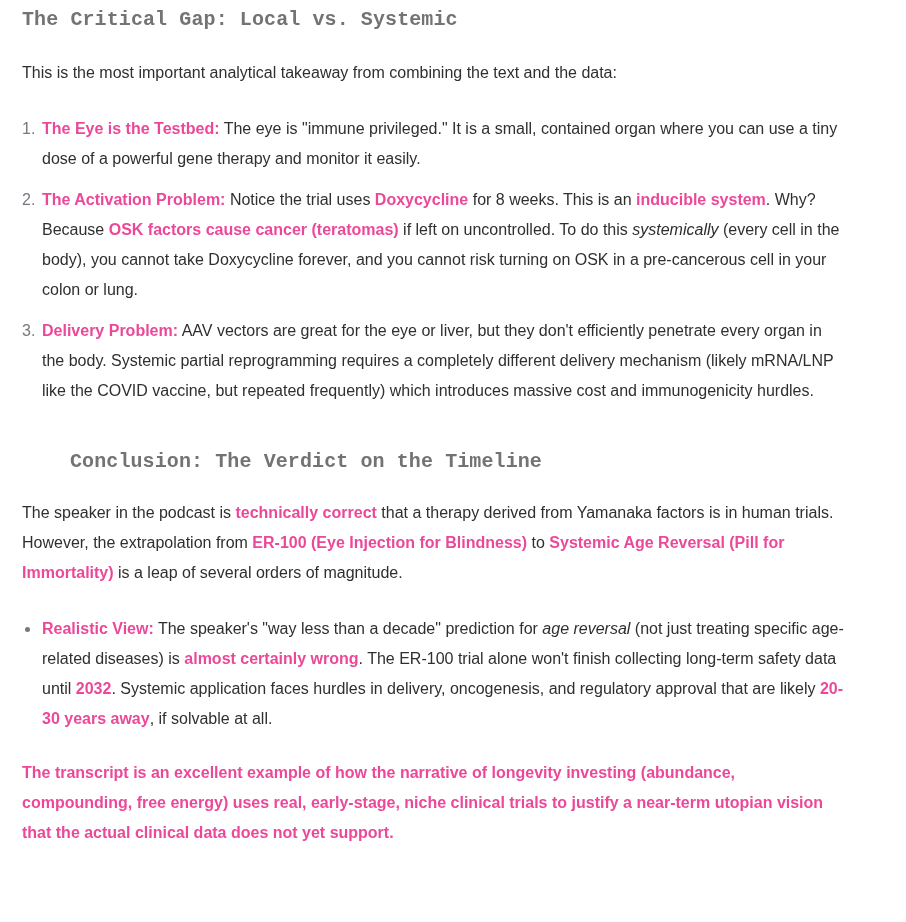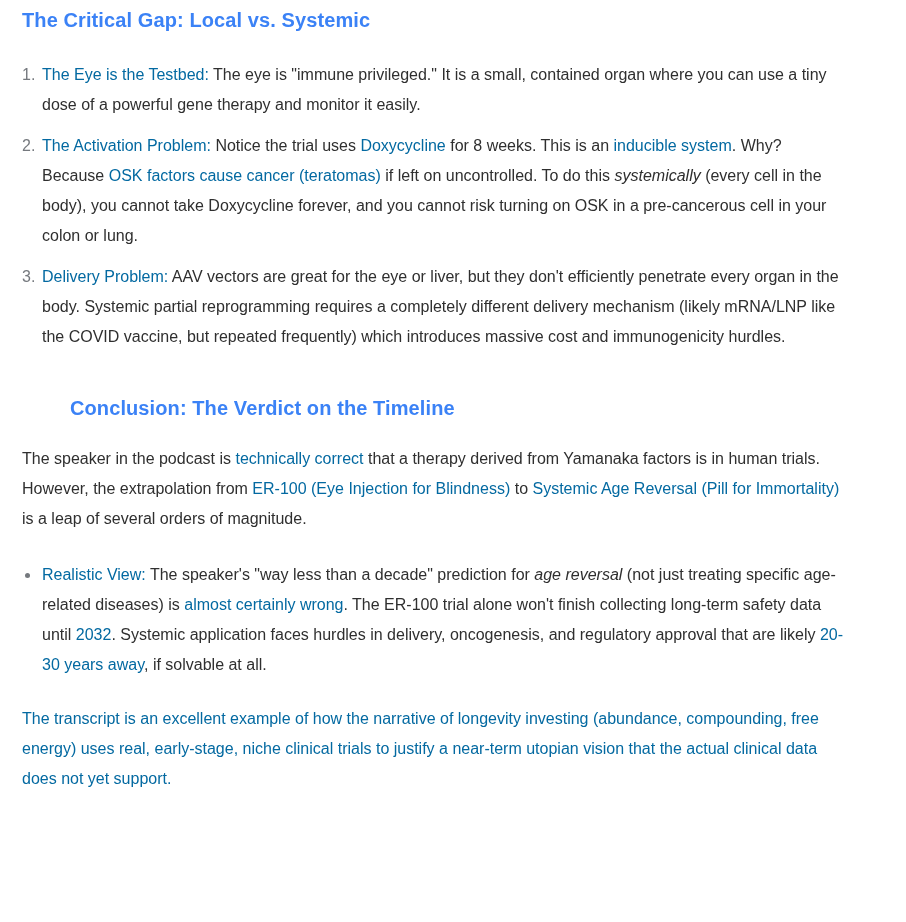--- a/index.html
+++ b/index.html
@@ -16,33 +16,34 @@
     line-height: 30px;
     color: #2f2f2f;
   }
   .content {
     padding: 6px 58px 20px 22px;
   }
   h3 {
     font-size: 20px;
     line-height: 28px;
     font-weight: 700;
-    color: #3b82f6;
+    color: #737373;
     margin: 0;
     letter-spacing: 0.1px;
+    font-family: Liberation Mono, monospace;
   }
   h3.section-2 { margin-top: 42px; margin-left: 48px; }
   p.intro { margin: 24px 0 0 0; }
   p.body-para { margin: 22px 0 16px 0; }
   p.closing-para {
     margin: 24px 0 0 0;
     font-weight: 700;
     color: #1d1d1d;
   }
-  strong { font-weight: 400; color: #0369a1; }
+  strong { font-weight: 700; color: #ec4899; }
   em { font-style: italic; }
   ol.num-list, ul.dot-list {
     list-style: none;
     margin: 26px 0 0 0;
     padding: 0;
   }
   ol.num-list li, ul.dot-list li {
     position: relative;
     padding-left: 20px;
   }
@@ -63,20 +64,21 @@
     background: #75797e;
   }
 </style>
 </head>
 <body>
 
 <div class="content">
 
   <h3 class="section-1">The Critical Gap: Local vs. Systemic</h3>
 
+  <p class="intro">This is the most important analytical takeaway from combining the text and the data:</p>
 
   <ol class="num-list">
     <li>
       <span class="num-marker">1.</span>
       <span class="li-text"><strong>The Eye is the Testbed:</strong><span> The eye is "immune privileged." It is a small, contained organ where you can use a tiny dose of a powerful gene therapy and monitor it easily.</span></span>
     </li>
     <li>
       <span class="num-marker">2.</span>
       <span class="li-text"><strong>The Activation Problem:</strong><span> Notice the trial uses </span><strong>Doxycycline</strong><span> for 8 weeks. This is an </span><strong>inducible system</strong><span>. Why? Because </span><strong>OSK factors cause cancer (teratomas)</strong><span> if left on uncontrolled. To do this </span><em>systemically</em><span> (every cell in the body), you cannot take Doxycycline forever, and you cannot risk turning on OSK in a pre-cancerous cell in your colon or lung.</span></span>
     </li>

